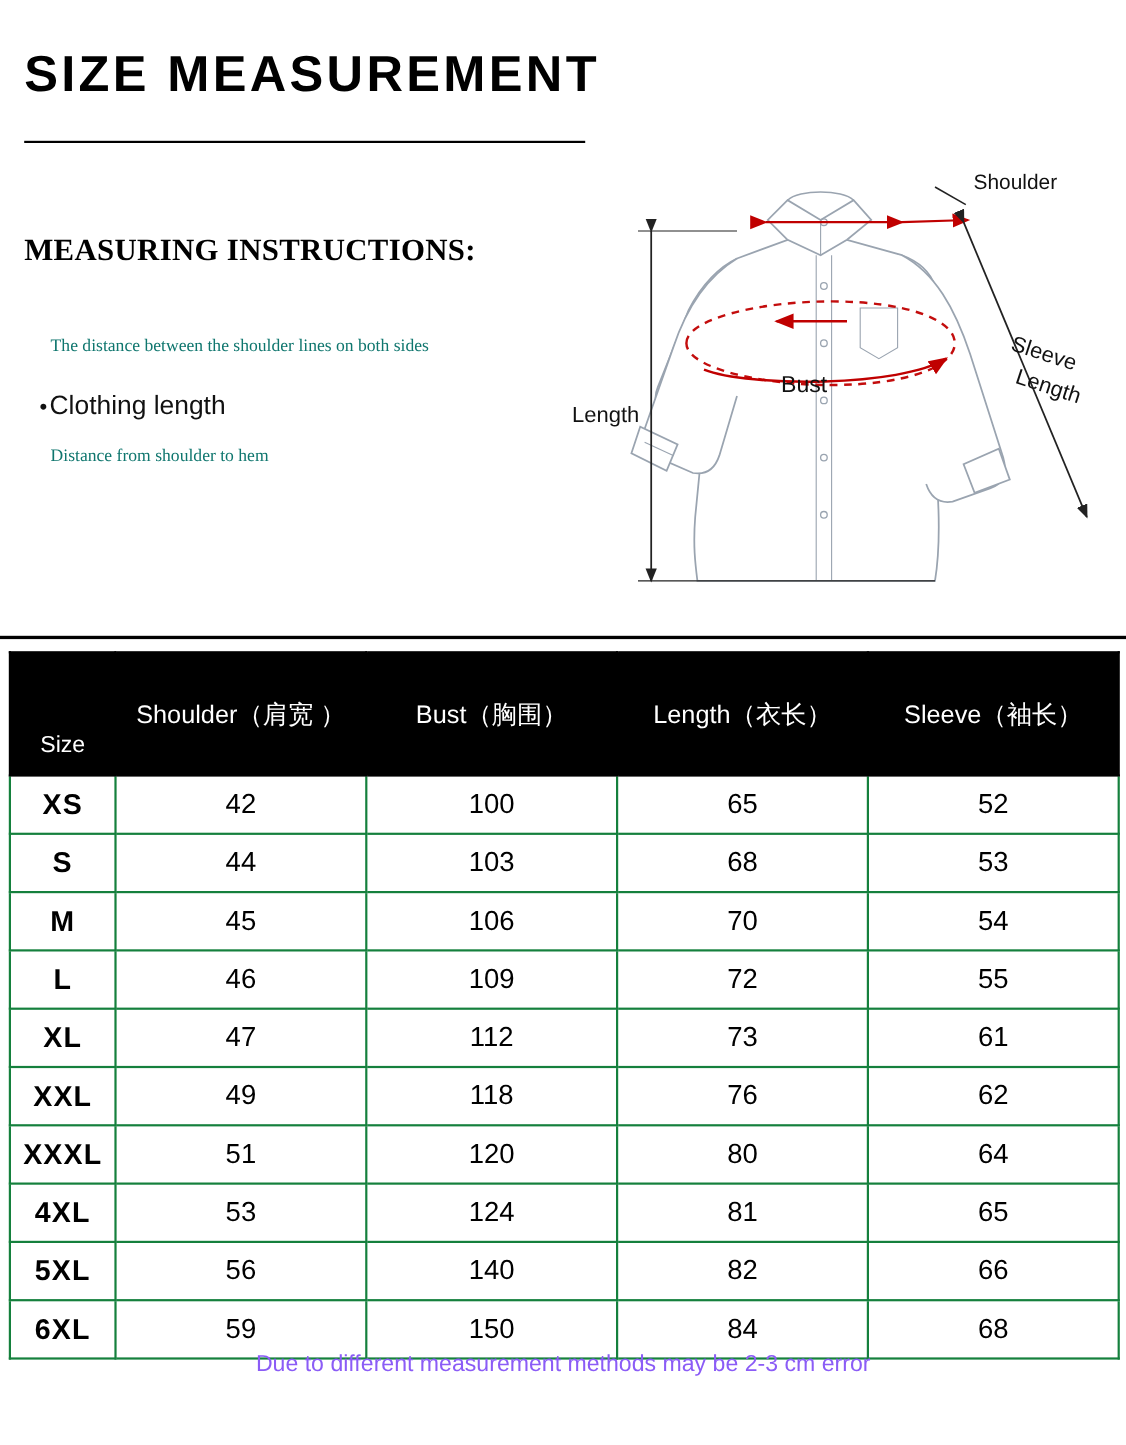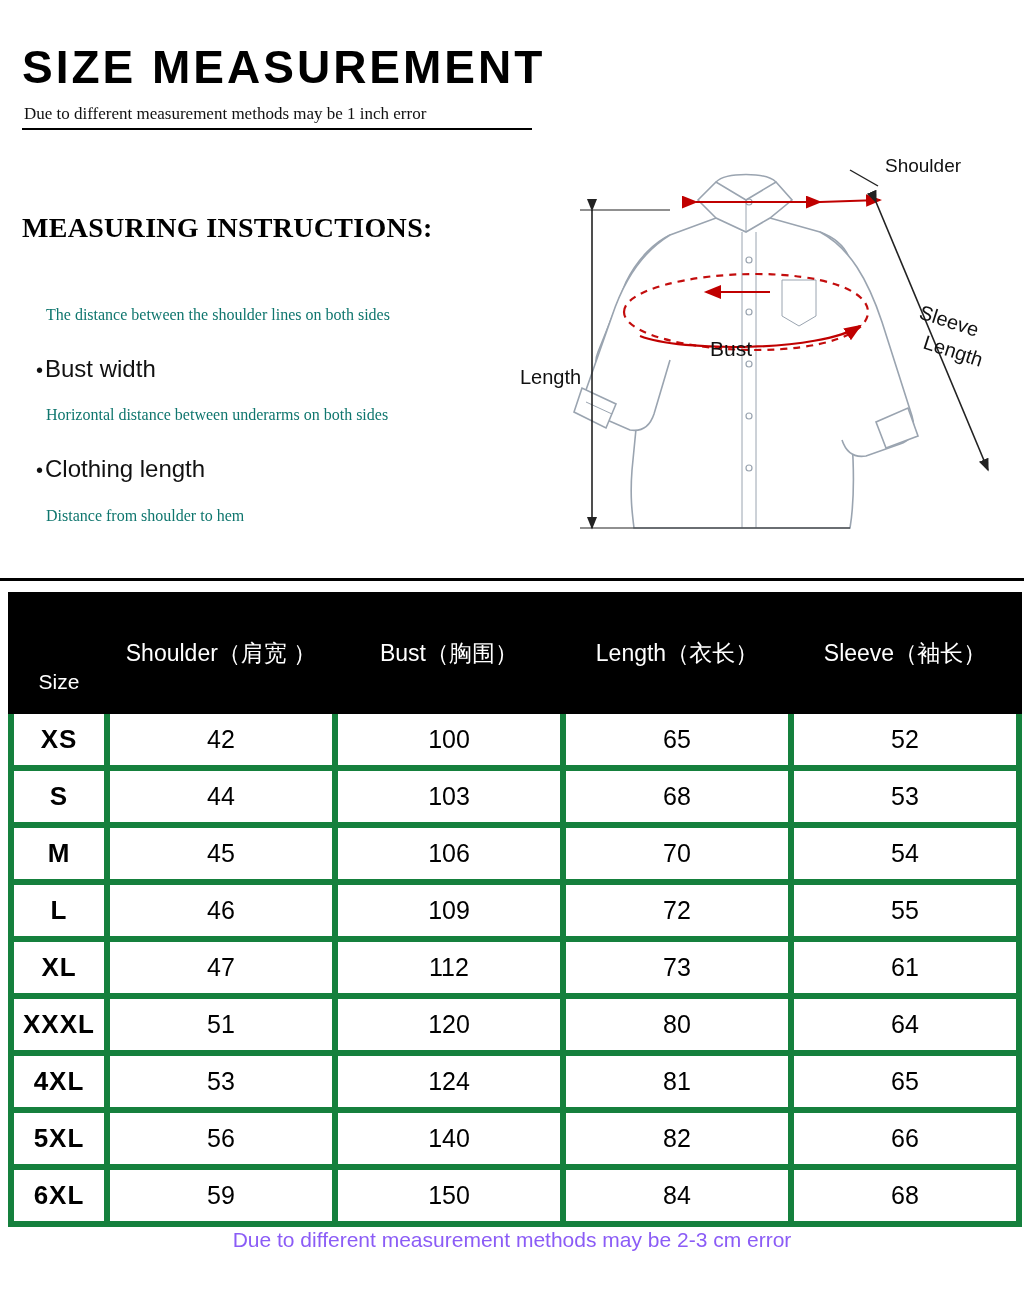--- a/index.html
+++ b/index.html
@@ -109,21 +109,21 @@
     left: 8px;
     top: 592px;
     width: 1008px;
   }
   table.size-table {
     border-collapse: collapse;
     width: 1008px;
     table-layout: fixed;
   }
   table.size-table th, table.size-table td {
-    border: 6px solid #15803d;
+    border: 2px solid #15803d;
     text-align: center;
     vertical-align: middle;
   }
   table.size-table thead th {
     background: #000;
     color: #fff;
     border-color: #000;
     height: 96px;
     font-size: 23px;
     font-weight: normal;
@@ -156,32 +156,27 @@
     font-size: 21px;
     color: #8b5cf6;
   }
 </style>
 </head>
 <body>
 
 <div class="page">
 
   <div class="title">SIZE MEASUREMENT</div>
-  <div class="subtitle">Due to different measurement methods may be 1 inch error</div>
   <div class="rule-top"></div>
 
   <div class="instr-heading">MEASURING INSTRUCTIONS:</div>
 
   <div class="instr-list">
     <div class="instr-item">
       <div class="desc">The distance between the shoulder lines on both sides</div>
-    </div>
-    <div class="instr-item">
-      <div class="term"><span class="bullet">•</span><span>Bust width</span></div>
-      <div class="desc">Horizontal distance between underarms on both sides</div>
     </div>
     <div class="instr-item">
       <div class="term"><span class="bullet">•</span><span>Clothing length</span></div>
       <div class="desc">Distance from shoulder to hem</div>
     </div>
   </div>
 
   <div class="illus">
     <svg width="500" height="430" viewBox="0 0 500 430" xmlns="http://www.w3.org/2000/svg">
       <defs>
@@ -315,20 +310,27 @@
           <td>55</td>
         </tr>
         <tr>
           <td class="size-cell">XL</td>
           <td>47</td>
           <td>112</td>
           <td>73</td>
           <td>61</td>
         </tr>
         <tr>
+          <td class="size-cell">XXL</td>
+          <td>49</td>
+          <td>118</td>
+          <td>76</td>
+          <td>62</td>
+        </tr>
+        <tr>
           <td class="size-cell">XXXL</td>
           <td>51</td>
           <td>120</td>
           <td>80</td>
           <td>64</td>
         </tr>
         <tr>
           <td class="size-cell">4XL</td>
           <td>53</td>
           <td>124</td>

